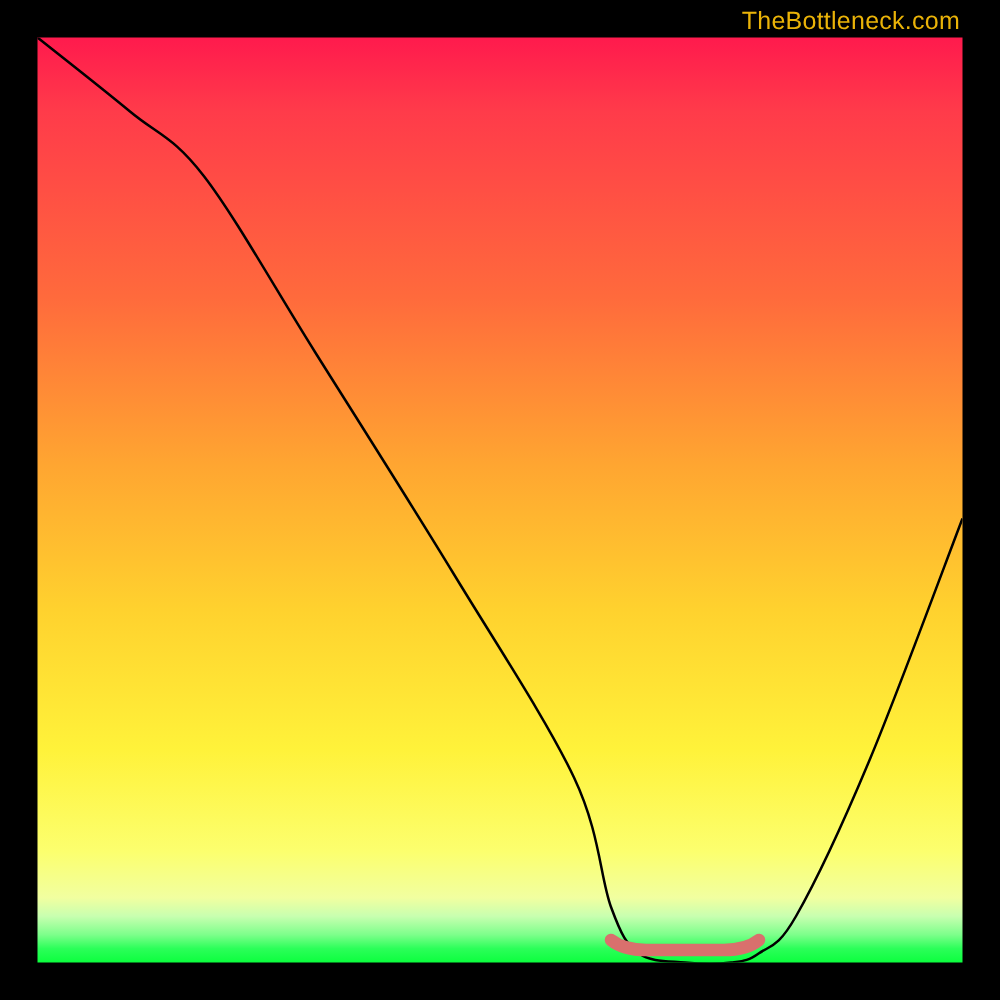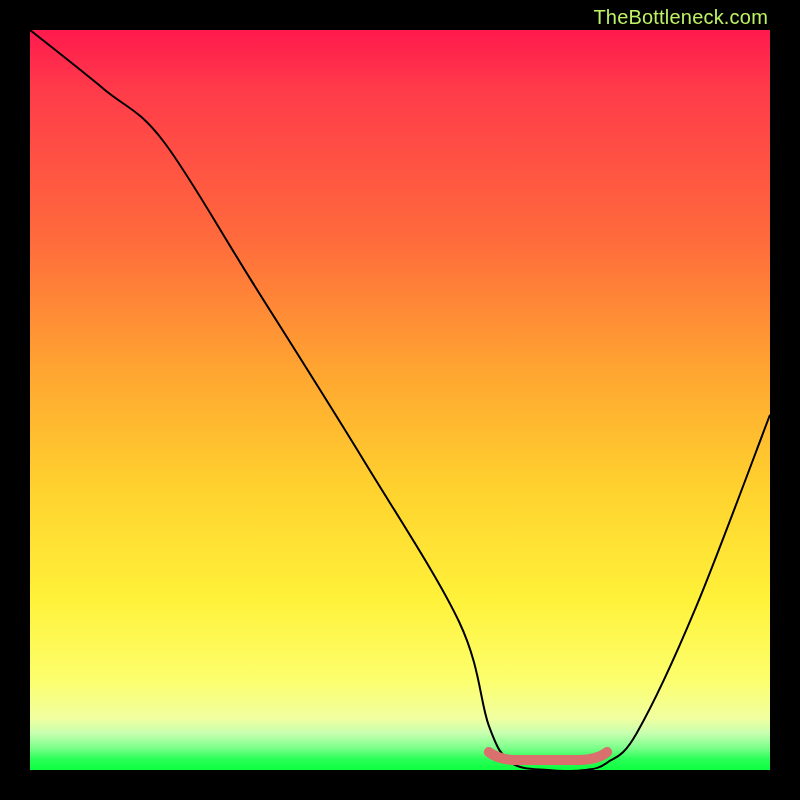--- a/index.html
+++ b/index.html
@@ -39,21 +39,21 @@
       #c8ffb0 95%,
       #7dff8b 97%,
       #2bff59 98.5%,
       #0cff3e 100%
     );
   }
   .watermark {
     position: absolute;
     top: 6px;
     right: 32px;
-    color: #bef264;
+    color: #eab308;
     font-size: 20px;
     font-weight: 500;
     letter-spacing: 0.2px;
     z-index: 10;
   }
   svg.curve {
     position: absolute;
     left: 0;
     top: 0;
     width: 740px;

